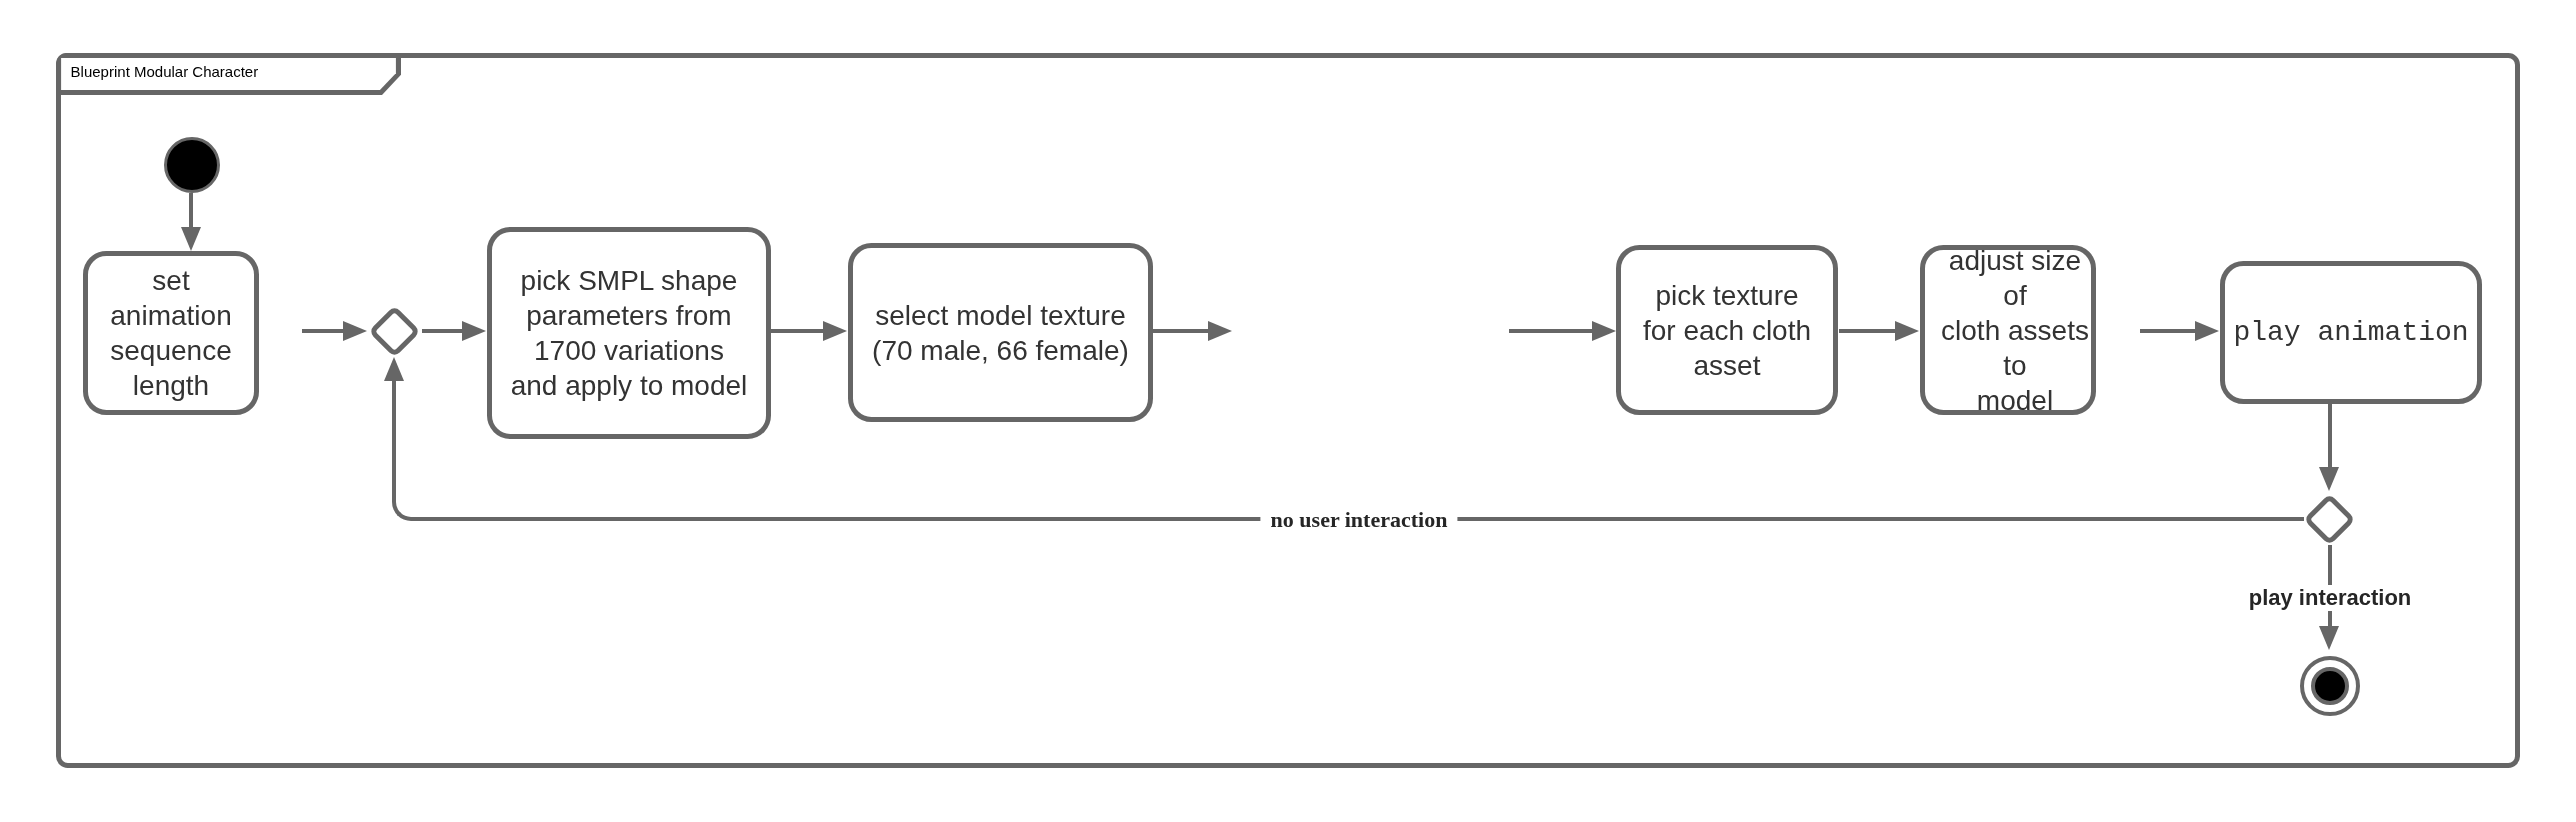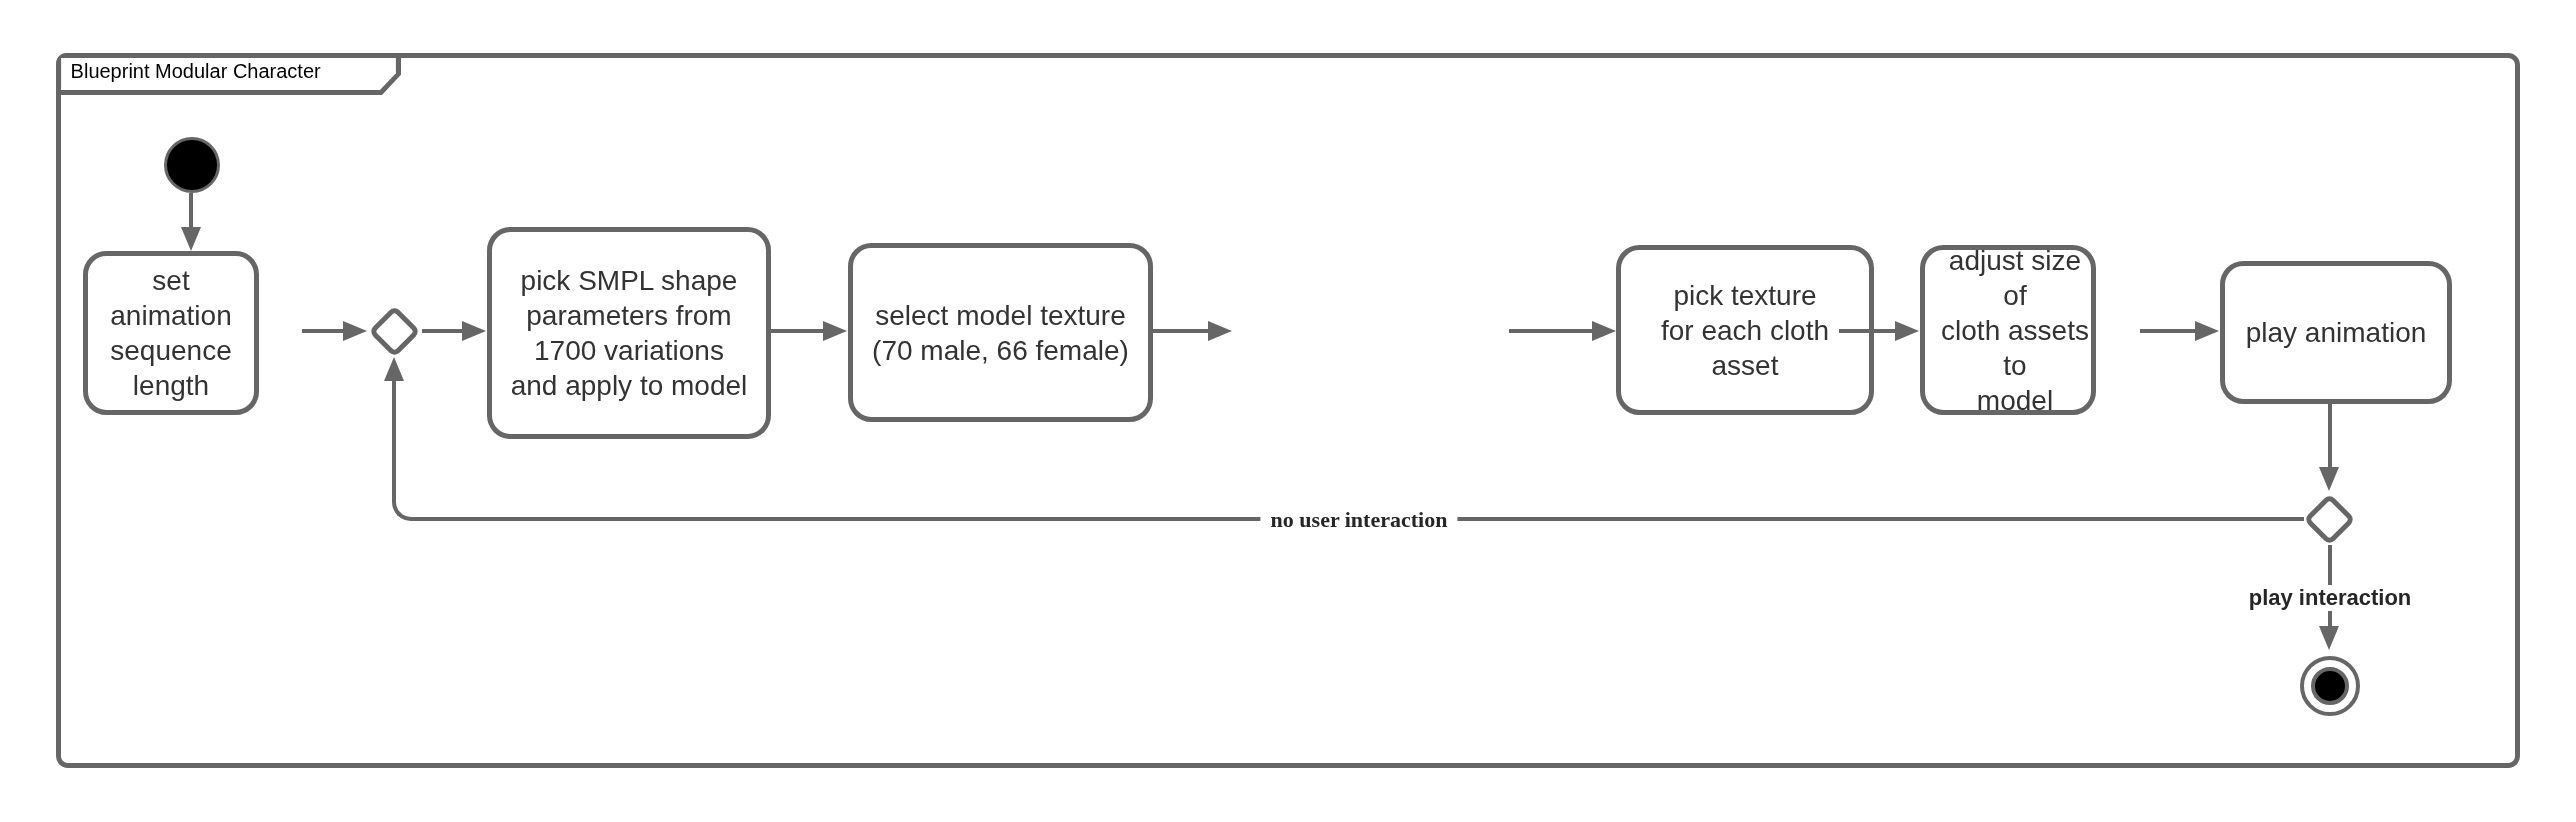--- a/index.html
+++ b/index.html
@@ -20,21 +20,21 @@
     position: absolute; inset: 0; background: #666666;
     clip-path: polygon(0 0, 100% 0, 100% 52%, calc(100% - 19px) 100%, 0 100%);
     border-top-left-radius: 10.2px;
   }
   .tab-fg {
     position: absolute; left: 5.1px; top: 5.1px; right: 5.1px; bottom: 5.1px; background: #ffffff;
     clip-path: polygon(0 0, 100% 0, 100% 48%, calc(100% - 16px) 100%, 0 100%);
   }
   .tab-title {
     position: absolute; left: 14.6px; top: 0; height: 37px; line-height: 37px;
-    font-size: 20px; color: #000000; white-space: nowrap;
+    font-size: 15px; color: #000000; white-space: nowrap;
   }
 
   
   .box {
     position: absolute; background: #ffffff; border: 5.1px solid #666666; border-radius: 23.4px;
     display: flex; align-items: center; justify-content: center;
   }
   .box-label {
     font-size: 28px; line-height: 35px; color: #333333; text-align: center;
     white-space: pre-line;
@@ -128,39 +128,39 @@
 (70 male, 66 female)</div>
   </div>
 
   <div class="hline" style="left:1152px; top:329px; width:56px;"></div>
   <div class="arrow right" style="left:1208px; top:321px;"></div>
 
 
   <div class="hline" style="left:1509px; top:329px; width:83px;"></div>
   <div class="arrow right" style="left:1592px; top:321px;"></div>
 
-  <div class="box" style="left:1616px; top:245px; width:258px; height:170px;">
+  <div class="box" style="left:1616px; top:245px; width:222px; height:170px;">
     <div class="box-label">pick texture
 for each cloth
 asset</div>
   </div>
 
   <div class="hline" style="left:1839px; top:329px; width:56px;"></div>
   <div class="arrow right" style="left:1895px; top:321px;"></div>
 
   <div class="box" style="left:1920px; top:245px; width:176px; height:170px;padding-left:14px;">
     <div class="box-label">adjust size of
 cloth assets to
 model</div>
   </div>
 
   <div class="hline" style="left:2140px; top:329px; width:56px;"></div>
   <div class="arrow right" style="left:2195px; top:321px;"></div>
 
-  <div class="box" style="left:2220px; top:261px; width:232px; height:143px;">
+  <div class="box" style="left:2220px; top:261px; width:262px; height:143px;font-family:Liberation Mono, monospace;">
     <div class="box-label">play animation</div>
   </div>
 
   <div class="vline" style="left:2328px; top:403px; height:64px;"></div>
   <div class="arrow down" style="left:2319px; top:467px;"></div>
 
   <div class="diamond" style="left:2311px; top:501px;"></div>
 
   <div class="loop-l"></div>
   <div class="arrow up" style="left:384px; top:357px;"></div>

